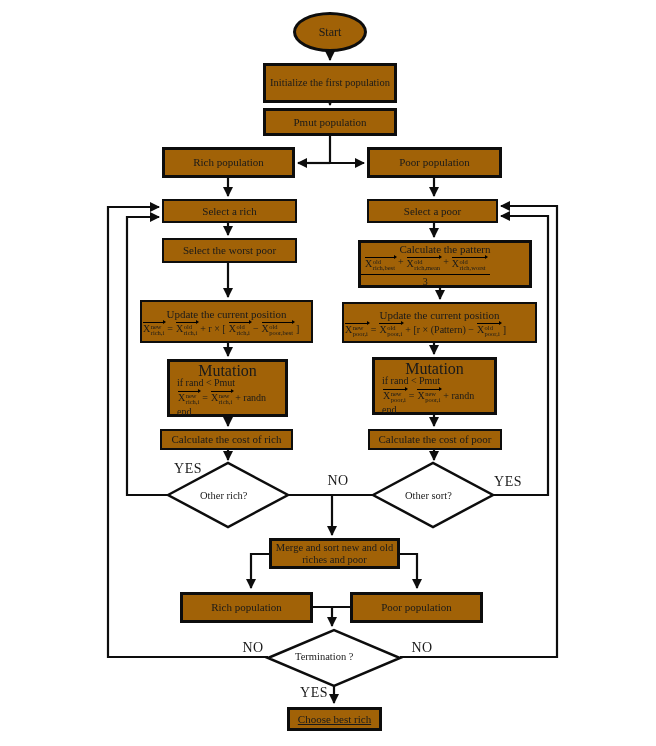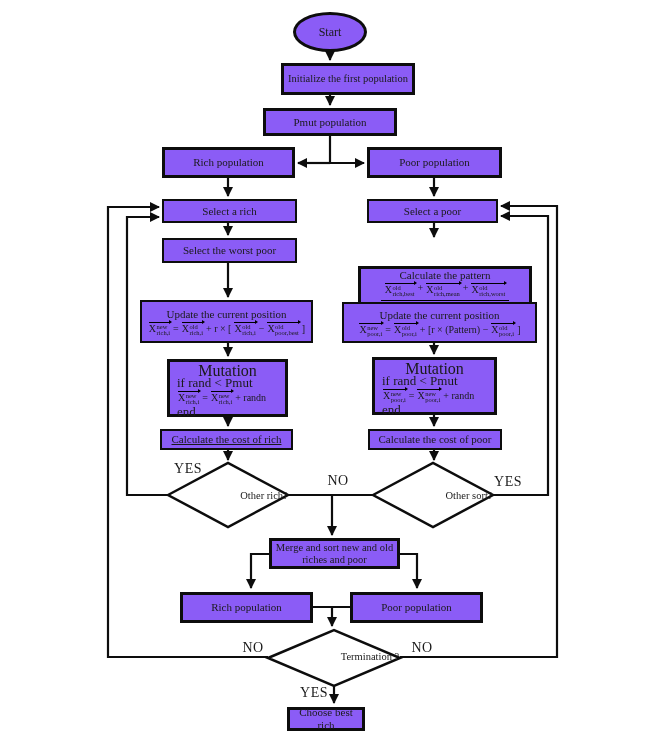--- a/index.html
+++ b/index.html
@@ -3,38 +3,38 @@
 <meta charset="utf-8">
 <style>
   html,body{margin:0;padding:0;background:#fff;}
   #page{
     position:relative;width:656px;height:746px;background:#ffffff;
     font-family:"Liberation Serif", serif;color:#1a1a1a;
     outline:1px solid #e2e2e2;overflow:hidden;
   }
   #wires{position:absolute;left:0;top:0;width:656px;height:746px;}
   .node{
-    position:absolute;box-sizing:border-box;background:#8b5cf6;
+    position:absolute;box-sizing:border-box;background:#a16207;
     border:2px solid #0d0d0d;display:flex;flex-direction:column;
-    align-items:center;justify-content:center;text-align:center;
+    justify-content:center;text-align:center;
     font-size:11px;line-height:13px;
   }
   .thick{border-width:3px;}
   .ellipse{border-radius:50%;border-width:3px;font-size:12px;}
   .dtext{
     position:absolute;transform:translate(-50%,-50%);
-    text-align:center;font-size:10.5px;line-height:12px;background:transparent;margin-left:36px;
+    font-size:10.5px;line-height:12px;background:transparent;
   }
   .lbl{
     position:absolute;transform:translate(-50%,-50%);
     font-size:14px;letter-spacing:0.5px;background:transparent;
   }
   .small{font-size:10.5px;line-height:12px;}
   .mut-line{width:100%;text-align:left;padding-left:7px;box-sizing:border-box;
-    font-size:13px;line-height:12.5px;}
+    font-size:10px;line-height:12.5px;}
   .mut-title{width:100%;text-align:center;font-size:16px;line-height:13px;}
   .box-title{font-size:11px;line-height:14px;}
   
   .formula{display:inline-flex;align-items:center;gap:2px;font-size:10px;line-height:11px;white-space:pre;}
   .vec{display:inline-flex;position:relative;margin:0 1px;padding-top:3px;align-items:flex-start;}
   .vec::before{content:"";position:absolute;top:1px;left:0;right:1px;height:1px;background:#000;}
   .vec::after{content:"";position:absolute;top:-1px;right:-2px;width:0;height:0;
     border-top:2px solid transparent;border-bottom:2px solid transparent;border-left:3px solid #000;}
   .vb{font-size:10px;line-height:10px;}
   .vs{display:inline-flex;flex-direction:column;font-size:6.5px;line-height:6.5px;text-align:left;margin-left:0.5px;}
@@ -93,21 +93,21 @@
       <polygon points="168,495 228,463 288,495 228,527"></polygon>
       <polygon points="373,495 433,463 493,495 433,527"></polygon>
       <polygon points="268,658 334,630 400,658 334,686"></polygon>
     </g>
   </svg>
 
   <div class="node ellipse" style="left:293px;top:12px;width:74px;height:40px;">
     <span>Start</span>
   </div>
 
-  <div class="node thick small" style="left:263px;top:63px;width:134px;height:32px;margin-left:18px;">
+  <div class="node thick small" style="left:263px;top:63px;width:134px;height:40px;">
     <span>Initialize the first population</span>
   </div>
 
   <div class="node thick" style="left:263px;top:108px;width:134px;height:28px;">
     <span>Pmut population</span>
   </div>
 
   <div class="node thick" style="left:162px;top:147px;width:133px;height:31px;">
     <span>Rich population</span>
   </div>
@@ -121,21 +121,21 @@
   </div>
 
   <div class="node" style="left:367px;top:199px;width:131px;height:24px;">
     <span>Select a poor</span>
   </div>
 
   <div class="node" style="left:162px;top:238px;width:135px;height:25px;">
     <span>Select the worst poor</span>
   </div>
 
-  <div class="node thick" style="left:358px;top:240px;width:174px;height:48px;margin-top:26px;">
+  <div class="node thick" style="left:358px;top:240px;width:174px;height:48px;">
     <span class="box-title">Calculate the pattern</span>
     <span class="formula"><span class="frac"><span class="num"><span class="vec"><span class="vb">X</span><span class="vs"><span>old</span><span>rich,best</span></span></span><span>+</span><span class="vec"><span class="vb">X</span><span class="vs"><span>old</span><span>rich,mean</span></span></span><span>+</span><span class="vec"><span class="vb">X</span><span class="vs"><span>old</span><span>rich,worst</span></span></span></span><span class="den"><span>3</span></span></span></span>
   </div>
 
   <div class="node" style="left:140px;top:300px;width:173px;height:43px;border-width:2.5px;">
     <span class="box-title">Update the current position</span>
     <span class="formula"><span class="vec"><span class="vb">X</span><span class="vs"><span>new</span><span>rich,i</span></span></span><span>=</span><span class="vec"><span class="vb">X</span><span class="vs"><span>old</span><span>rich,i</span></span></span><span>+ r × [</span><span class="vec"><span class="vb">X</span><span class="vs"><span>old</span><span>rich,i</span></span></span><span>−</span><span class="vec"><span class="vb">X</span><span class="vs"><span>old</span><span>poor,best</span></span></span><span>]</span></span>
   </div>
 
   <div class="node" style="left:342px;top:302px;width:195px;height:41px;border-width:2.5px;">
@@ -150,41 +150,41 @@
     <span class="mut-line">end</span>
   </div>
 
   <div class="node thick" style="left:372px;top:357px;width:125px;height:58px;justify-content:flex-start;padding-top:2px;">
     <span class="mut-title">Mutation</span>
     <span class="mut-line">if rand  &lt; Pmut</span>
     <span class="mut-line formula"><span class="vec"><span class="vb">X</span><span class="vs"><span>new</span><span>poor,i</span></span></span><span>=</span><span class="vec"><span class="vb">X</span><span class="vs"><span>new</span><span>poor,i</span></span></span><span>+ randn</span></span>
     <span class="mut-line">end</span>
   </div>
 
-  <div class="node" style="left:160px;top:429px;width:133px;height:21px;text-decoration:underline;">
+  <div class="node" style="left:160px;top:429px;width:133px;height:21px;">
     <span>Calculate the cost of rich</span>
   </div>
 
   <div class="node thick small" style="left:269px;top:538px;width:131px;height:31px;">
     <span>Merge and sort new and old riches and poor</span>
   </div>
 
   <div class="node" style="left:368px;top:429px;width:134px;height:21px;">
     <span>Calculate the cost of poor</span>
   </div>
 
   <div class="node thick" style="left:180px;top:592px;width:133px;height:31px;">
     <span>Rich population</span>
   </div>
 
   <div class="node thick" style="left:350px;top:592px;width:133px;height:31px;">
     <span>Poor population</span>
   </div>
 
-  <div class="node thick" style="left:287px;top:707px;width:78px;height:24px;">
+  <div class="node thick" style="left:287px;top:707px;width:95px;height:24px;text-decoration:underline;">
     <span>Choose best rich</span>
   </div>
 
   <div class="dtext" style="left:228px;top:496px;width:56px;">Other rich?</div>
   <div class="dtext" style="left:433px;top:496px;width:56px;">Other sort?</div>
   <div class="dtext" style="left:334px;top:657px;width:78px;">Termination ?</div>
 
   <div class="lbl" style="left:188px;top:469px;">YES</div>
   <div class="lbl" style="left:338px;top:481px;">NO</div>
   <div class="lbl" style="left:508px;top:482px;">YES</div>

